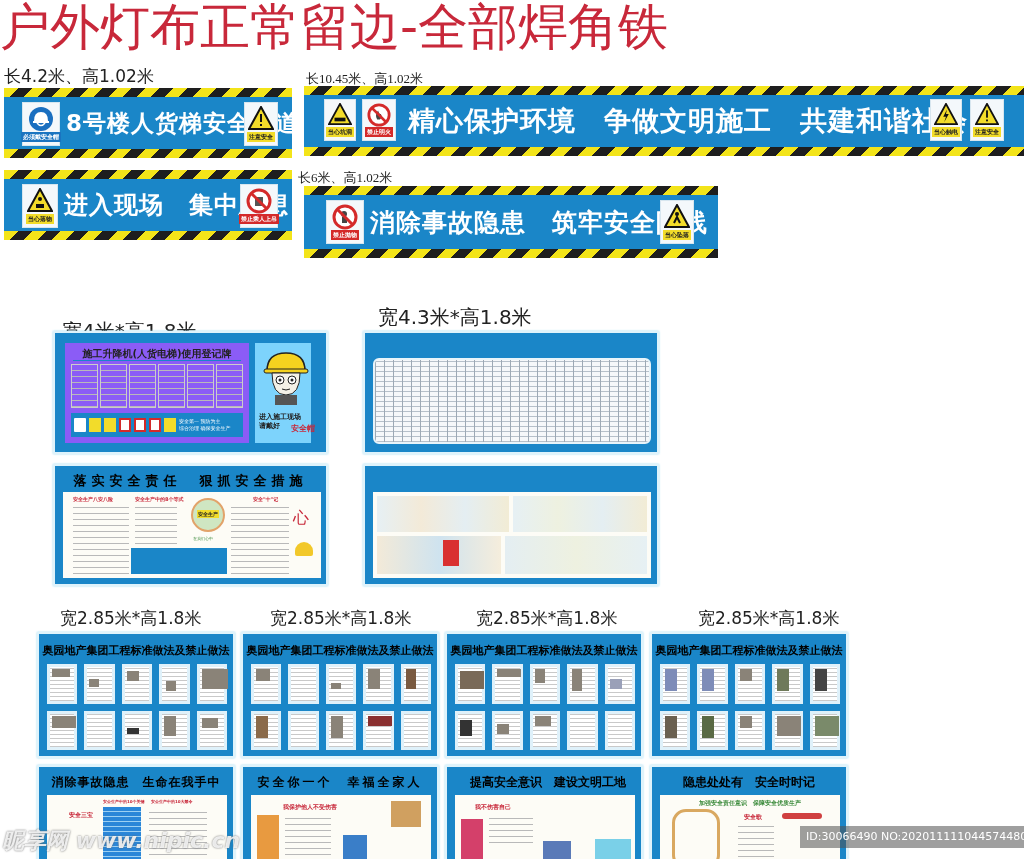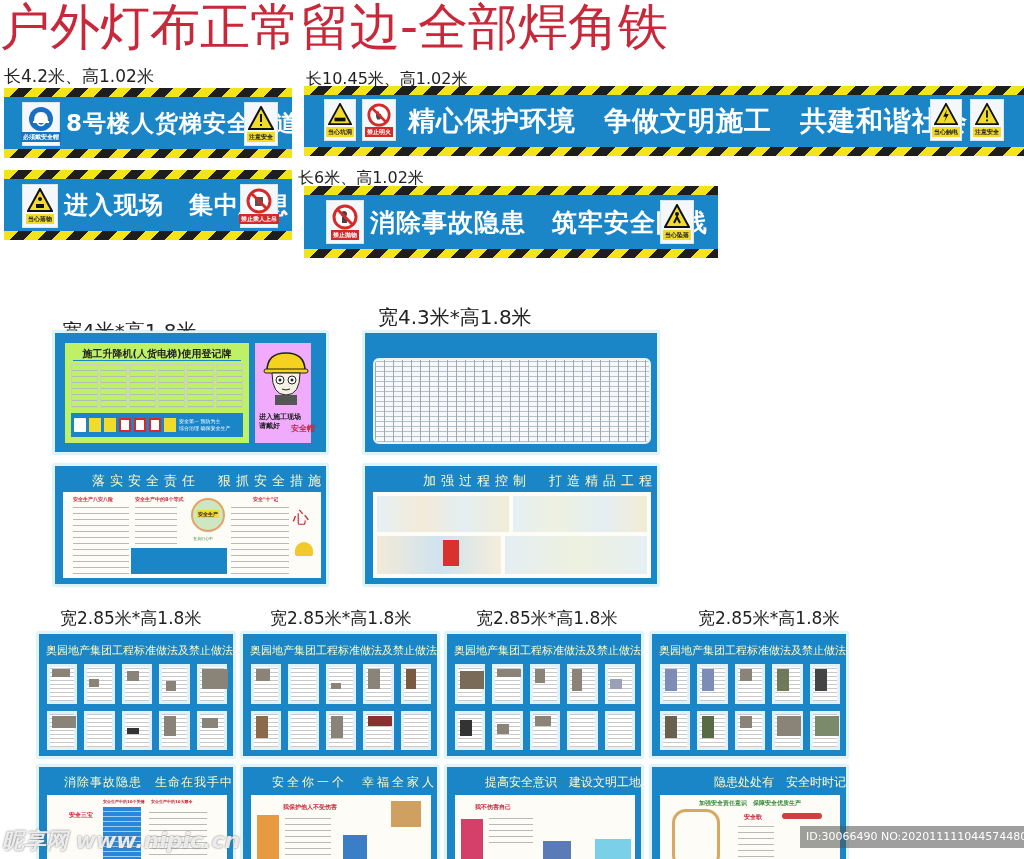--- a/index.html
+++ b/index.html
@@ -3,41 +3,41 @@
 <meta charset="utf-8">
 <style>
   * { box-sizing: border-box; margin: 0; padding: 0; }
   html, body { width: 1024px; height: 859px; overflow: hidden; background: #ffffff; }
   body { position: relative; font-family: "DejaVu Sans", "Liberation Sans", sans-serif; color: #222; }
 
   .abs { position: absolute; }
 
   .main-title { left: 0; top: -4px; font-size: 50px; color: #c8283a; letter-spacing: 0px; font-weight: normal; line-height: 62px; white-space: nowrap; }
   .size-label { font-size: 17px; color: #222; white-space: nowrap; line-height: 20px; }
-  .size-label.small { font-size: 16px; }
+  .size-label.small { font-size: 13px; font-family: Liberation Serif, serif; }
   .size-label.big { font-size: 20px; }
 
   
   .banner { position: absolute; background: #1a86c8; overflow: hidden; }
   .stripe { position: absolute; left: 0; right: 0; height: 9px;
     background: repeating-linear-gradient(135deg, #f3e419 0 10px, #1e1e1e 10px 20px); }
   .stripe.top { top: 0; }
   .stripe.bot { bottom: 0; }
   .banner-text { position: absolute; top: 50%; transform: translateY(-50%); color: #fff; font-weight: bold; white-space: nowrap; letter-spacing: 1px; }
 
   .sign { position: absolute; background: #f4f8fb; border: 1px solid #d7e6ef; display: flex; flex-direction: column; align-items: center; justify-content: space-between; padding: 3px 2px; }
   .sign .tag { font-size: 6px; font-weight: bold; padding: 1px 2px; white-space: nowrap; line-height: 8px; }
   .sign .tag.yellow { background: #f2dc2a; color: #222; }
   .sign .tag.red { background: #d42a2a; color: #fff; }
   .sign .tag.blue { background: #1a74c0; color: #fff; }
   .sign svg { display: block; }
 
   
   .board { position: absolute; background: #1a86c8; border: 2px solid #dff3fb; box-shadow: 0 0 2px #9fd9f0; overflow: hidden; }
-  .board-title { position: absolute; left: 0; right: 0; text-align: right; color: #fef9c3; font-weight: normal; white-space: nowrap; }
+  .board-title { position: absolute; left: 0; right: 0; text-align: center; color: #000000; font-weight: bold; white-space: nowrap; }
   .panel { position: absolute; background: #fdfcf6; }
 
   .doc-grid { position: absolute; display: grid; grid-template-columns: repeat(5, 1fr); grid-template-rows: repeat(2, 1fr); gap: 7px; }
   .doc { background: #dff1fa; padding: 3px; }
   .doc-inner { width: 100%; height: 100%; background: #fff;
     background-image: repeating-linear-gradient(0deg, #c9c9c9 0 1px, transparent 1px 4px); position: relative; }
   .doc-inner .pic { position: absolute; background: #8a8378; }
 
   .lined { background-image: repeating-linear-gradient(0deg, #b9b9b9 0 1px, transparent 1px 6px); }
   .tbl { background-image: repeating-linear-gradient(90deg, #9da9b5 0 1px, transparent 1px 9px), repeating-linear-gradient(0deg, #b6c0ca 0 1px, transparent 1px 5px); background-color: #f6f8fa; }
@@ -156,21 +156,21 @@
         <path d="M10 19 L13 13 L16 19" stroke="#111" stroke-width="2" fill="none"></path>
       </svg>
     <span class="tag yellow">当心坠落</span>
   </div>
 </div>
 
 <div class="abs size-label big" style="left:62px;top:321px;">宽4米*高1.8米</div>
 <div class="abs size-label big" style="left:378px;top:307px;">宽4.3米*高1.8米</div>
 
 <div class="board" style="left:53px;top:331px;width:275px;height:123px;">
-  <div class="panel" style="left:10px;top:10px;width:184px;height:100px;background:#bef264;">
+  <div class="panel" style="left:10px;top:10px;width:184px;height:100px;background:#8b5cf6;">
     <div class="abs" style="left:0;right:0;top:4px;text-align:center;font-size:10px;font-weight:bold;color:#222;white-space:nowrap;">施工升降机(人货电梯)使用登记牌</div>
     <div class="abs" style="left:8px;right:8px;top:17px;height:1px;background:#1a86c8;"></div>
     <div class="abs" style="left:6px;top:21px;width:172px;height:44px;display:grid;grid-template-columns:repeat(6,1fr);gap:2px;">
       <div class="lined" style="border:1px solid #ccc;font-size:3px;"></div>
       <div class="lined" style="border:1px solid #ccc;"></div>
       <div class="lined" style="border:1px solid #ccc;"></div>
       <div class="lined" style="border:1px solid #ccc;"></div>
       <div class="lined" style="border:1px solid #ccc;"></div>
       <div class="lined" style="border:1px solid #ccc;"></div>
     </div>
@@ -178,21 +178,21 @@
       <span style="width:12px;height:14px;background:#fff;display:inline-block;border-radius:1px;"></span>
       <span style="width:12px;height:14px;background:#f2dc2a;display:inline-block;"></span>
       <span style="width:12px;height:14px;background:#f2dc2a;display:inline-block;"></span>
       <span style="width:12px;height:14px;background:#fff;border:2px solid #d42a2a;display:inline-block;"></span>
       <span style="width:12px;height:14px;background:#fff;border:2px solid #d42a2a;display:inline-block;"></span>
       <span style="width:12px;height:14px;background:#fff;border:2px solid #d42a2a;display:inline-block;"></span>
       <span style="width:12px;height:14px;background:#f2dc2a;display:inline-block;"></span>
       <span style="flex:1;font-size:5px;color:#fff;line-height:7px;white-space:nowrap;"><span>安全第一</span> <span>预防为主</span><br><span>综合治理</span> <span>确保安全生产</span></span>
     </div>
   </div>
-  <div class="panel" style="left:200px;top:10px;width:56px;height:100px;background:#f0abfc;">
+  <div class="panel" style="left:200px;top:10px;width:56px;height:100px;background:#7dd3fc;">
     <svg class="abs" style="left:6px;top:6px;" width="50" height="56" viewBox="0 0 50 56">
       <path d="M6 22 Q6 4 25 4 Q44 4 44 22 Z" fill="#f5d21f" stroke="#222" stroke-width="1.5"></path>
       <rect x="3" y="20" width="44" height="4" rx="2" fill="#f5d21f" stroke="#222"></rect>
       <path d="M11 24 Q11 46 25 46 Q39 46 39 24 Z" fill="#f3f0e6" stroke="#222"></path>
       <circle cx="19" cy="31" r="4" fill="#fff" stroke="#222"></circle>
         <circle cx="31" cy="31" r="4" fill="#fff" stroke="#222"></circle>
       <circle cx="19" cy="31" r="1.5" fill="#222"></circle>
         <circle cx="31" cy="31" r="1.5" fill="#222"></circle>
       <path d="M21 40 Q25 42 29 40" stroke="#222" fill="none"></path>
       <rect x="14" y="46" width="22" height="10" fill="#555"></rect>
@@ -222,21 +222,20 @@
     </div>
     <div class="abs" style="left:130px;top:44px;font-size:4px;color:#3a8a3a;white-space:nowrap;">在我们心中</div>
     <div class="abs red-text" style="left:190px;top:4px;font-size:5px;">安全"十"记</div>
     <div class="abs lined" style="left:168px;top:12px;width:58px;height:70px;"></div>
     <div class="abs red-text" style="left:230px;top:16px;font-size:16px;font-weight:normal;">心</div>
     <div class="abs" style="left:232px;top:50px;width:18px;height:14px;background:#f2c82a;border-radius:9px 9px 2px 2px;"></div>
   </div>
 </div>
 
 <div class="board" style="left:363px;top:464px;width:296px;height:122px;">
-  <div class="board-title" style="top:6px;font-size:13px;letter-spacing:5px;">加强过程控制　打造精品工程</div>
   <div class="panel" style="left:8px;top:26px;width:278px;height:86px;">
     <div class="abs" style="left:4px;top:4px;width:132px;height:36px;background:linear-gradient(90deg,#e6f0f4,#f3ead8,#e4eef2,#f2ecd5);"></div>
     <div class="abs" style="left:140px;top:4px;width:134px;height:36px;background:linear-gradient(90deg,#e6f0f4,#eef1e0,#e4eef2,#f2ecd5);"></div>
     <div class="abs" style="left:4px;top:44px;width:124px;height:38px;background:linear-gradient(90deg,#f3ead8,#cfe3ef,#f5eddc);"></div>
     <div class="abs" style="left:70px;top:48px;width:16px;height:26px;background:#d93030;"></div>
     <div class="abs" style="left:132px;top:44px;width:142px;height:38px;background:linear-gradient(90deg,#e4eef2,#eef1e0,#e6f0f4);"></div>
   </div>
 </div>
 
 <div class="abs size-label" style="left:60px;top:608px;">宽2.85米*高1.8米</div>

